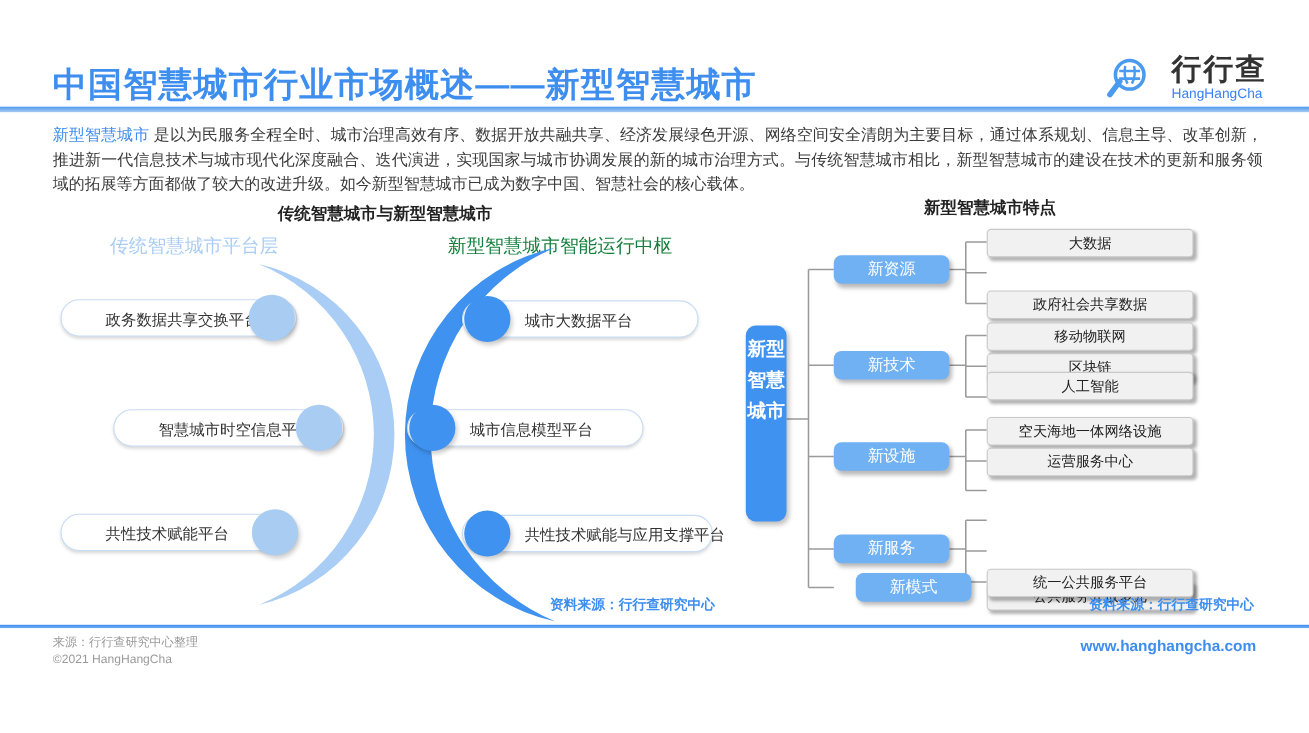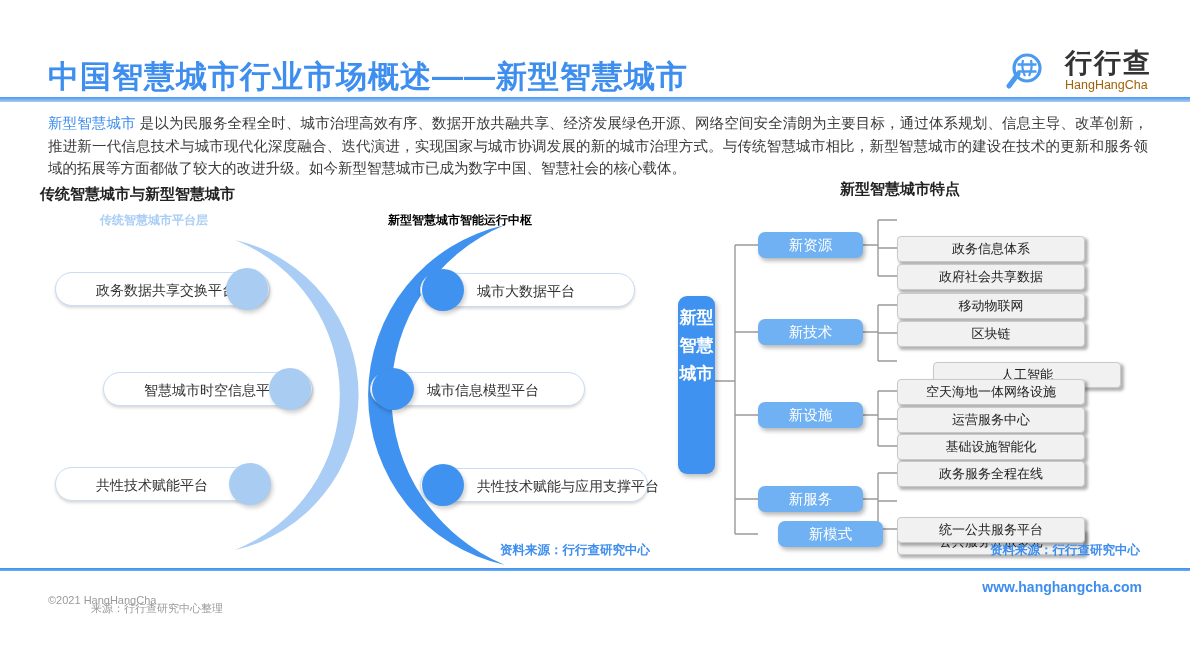--- a/index.html
+++ b/index.html
@@ -7,34 +7,34 @@
         font-family:"Liberation Sans","DejaVu Sans",sans-serif;}
 
   
   .title{position:absolute;left:48px;top:56px;font-size:31px;font-weight:bold;color:#3d8eef;letter-spacing:1px;}
   .header-rule{position:absolute;left:0;top:97px;width:1190px;height:5px;
                background:linear-gradient(#4d97ef,#a9ccf4);}
   .logo{position:absolute;right:38px;top:48px;display:flex;align-items:flex-start;}
   .logo svg{width:48px;height:48px;}
   .logo-texts{margin-left:16px;}
   .logo-name{font-size:27px;font-weight:bold;color:#333;line-height:30px;letter-spacing:2px;}
-  .logo-sub{font-size:12.5px;color:#a16207;margin-top:0;}
+  .logo-sub{font-size:12.5px;color:#3b82f6;margin-top:0;}
 
   
   .intro{position:absolute;left:48px;top:112px;width:1100px;font-size:14.5px;line-height:22.5px;
          color:#3a3a3a;text-align:justify;}
   .intro .hl{color:#3d8eef;}
 
   
   .ldiag{position:absolute;left:40px;top:185px;width:620px;height:380px;}
-  .ldiag-title{position:absolute;left:0;top:0;width:620px;
+  .ldiag-title{position:absolute;left:0;top:0;width:620px;text-align:center;
                font-size:15px;font-weight:bold;color:#222;}
-  .lsub{position:absolute;top:27px;font-size:12px;font-weight:bold;}
+  .lsub{position:absolute;top:27px;font-size:17px;font-weight:normal;}
   .lsub.left{left:60px;color:#a9cdf4;}
-  .lsub.right{left:348px;color:#000000;}
+  .lsub.right{left:367px;color:#15803d;}
   .crescents{position:absolute;left:0;top:0;z-index:1;}
   .pill{position:absolute;height:34px;line-height:34px;background:#fff;border:1px solid #c8ddf5;
         border-radius:18px;box-shadow:0 2px 3px rgba(0,0,0,.15);font-size:14px;color:#333;
         white-space:nowrap;z-index:2;}
   .dot{position:absolute;width:42px;height:42px;border-radius:50%;z-index:3;
        box-shadow:2px 3px 4px rgba(0,0,0,.18);}
   .dot.light{background:#a9ccf3;}
   .dot.dark{background:#3f92ef;}
   .src-note{font-size:12.5px;font-weight:bold;color:#3d8eef;}
   .ldiag .src-note{position:absolute;left:330px;top:357px;width:280px;text-align:right;}
@@ -51,21 +51,21 @@
           border-radius:7px;color:#fff;font-size:14.5px;text-align:center;
           box-shadow:2px 3px 4px rgba(0,0,0,.28);}
   .leaf{position:absolute;left:237px;width:186px;height:24px;line-height:24px;background:#f1f1f1;
         border:1px solid #c9c9c9;border-radius:4px;color:#222;font-size:13px;text-align:center;
         box-shadow:2.5px 2.5px 3px rgba(0,0,0,.3);white-space:nowrap;}
   .rdiag .src-note{position:absolute;left:200px;top:362px;width:280px;text-align:right;}
 
   
   .footer-rule{position:absolute;left:0;top:568px;width:1190px;height:3px;
                background:linear-gradient(#3d8eef,#6fadf3);}
-  .foot-src{position:absolute;left:48px;top:601px;font-size:11px;color:#9a9a9a;margin-left:43px;}
+  .foot-src{position:absolute;left:48px;top:576px;font-size:11px;color:#9a9a9a;}
   .foot-copy{position:absolute;left:48px;top:594px;font-size:11px;color:#9a9a9a;}
   .foot-url{position:absolute;right:48px;top:579px;font-size:14px;font-weight:bold;color:#3d8eef;}
 </style>
 </head>
 <body>
 
 <div class="page">
 
   <div class="title">中国智慧城市行业市场概述——新型智慧城市</div>
   <div class="logo">
@@ -129,29 +129,27 @@
     </svg>
 
     <div class="root">新型智慧城市</div>
 
     <div class="branch" style="top:52px;">新资源</div>
     <div class="branch" style="top:139px;">新技术</div>
     <div class="branch" style="top:222px;">新设施</div>
     <div class="branch" style="top:306px;">新服务</div>
     <div class="branch" style="top:341px;margin-left:20px;">新模式</div>
 
-    <div class="leaf" style="top:56px;">政务信息体系</div>
+    <div class="leaf" style="top:28px;">大数据</div>
     <div class="leaf" style="top:84px;">政府社会共享数据</div>
     <div class="leaf" style="top:113px;">移动物联网</div>
     <div class="leaf" style="top:141px;">区块链</div>
-    <div class="leaf" style="top:182px;margin-left:36px;">人工智能</div>
+    <div class="leaf" style="top:158px;">人工智能</div>
     <div class="leaf" style="top:199px;">空天海地一体网络设施</div>
     <div class="leaf" style="top:227px;">运营服务中心</div>
-    <div class="leaf" style="top:254px;">基础设施智能化</div>
-    <div class="leaf" style="top:281px;">政务服务全程在线</div>
     <div class="leaf" style="top:309px;margin-top:40px;">公共服务开放多元</div>
     <div class="leaf" style="top:337px;">统一公共服务平台</div>
 
     <div class="src-note">资料来源：行行查研究中心</div>
   </div>
 
   <div class="footer-rule"></div>
   <div class="foot-src">来源：行行查研究中心整理</div>
   <div class="foot-copy">©2021 HangHangCha</div>
   <div class="foot-url">www.hanghangcha.com</div>

